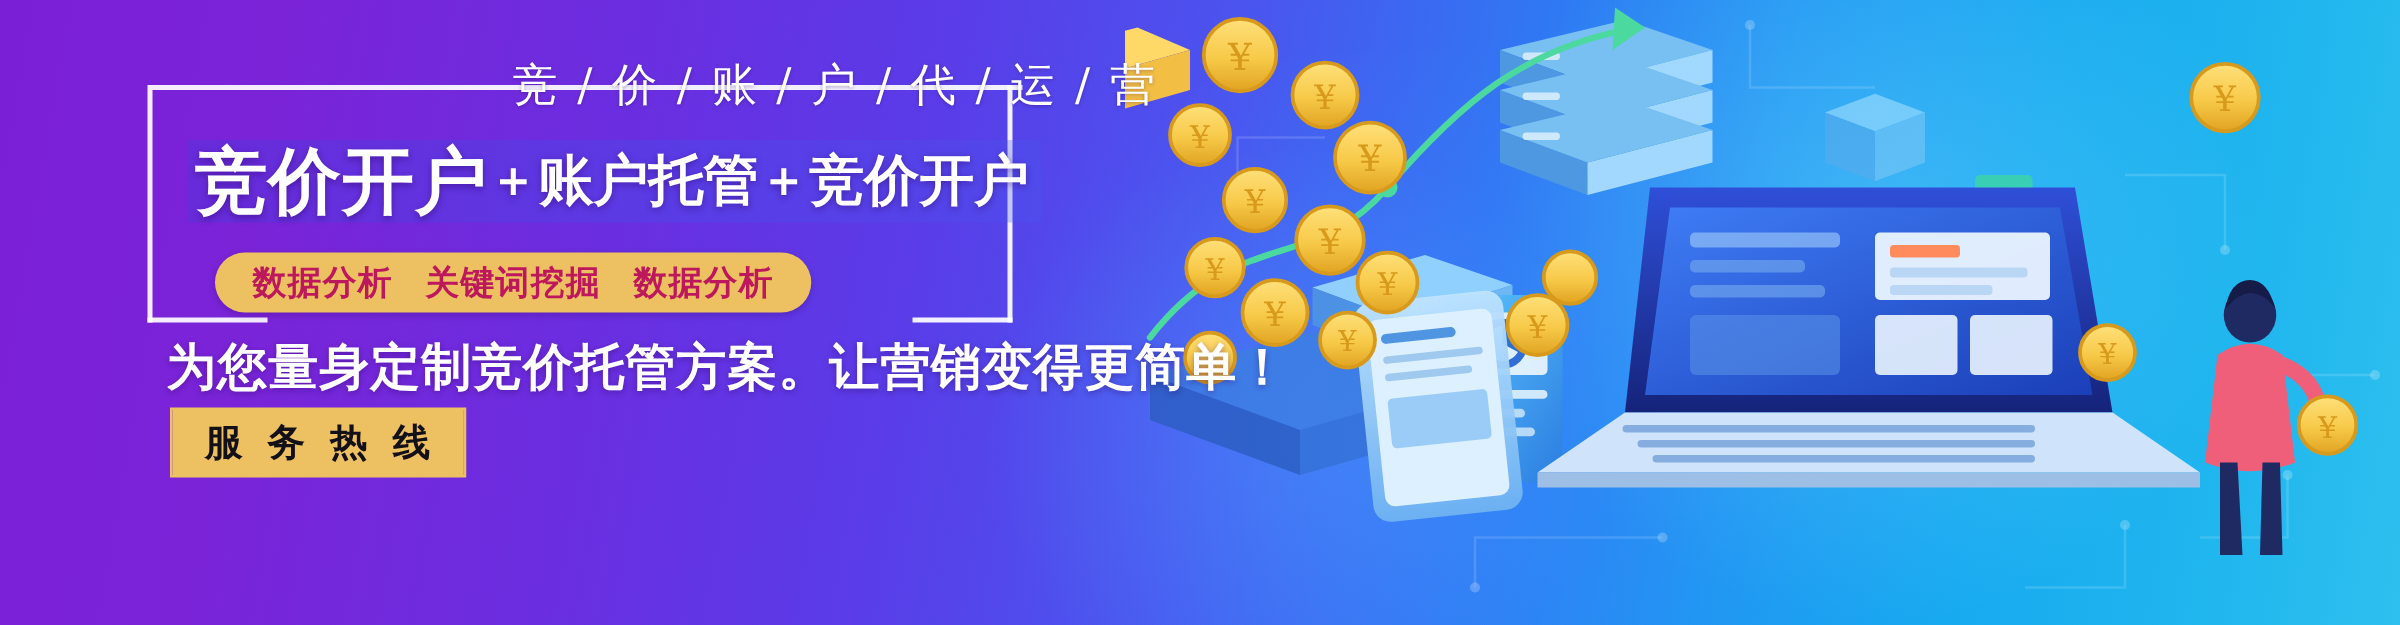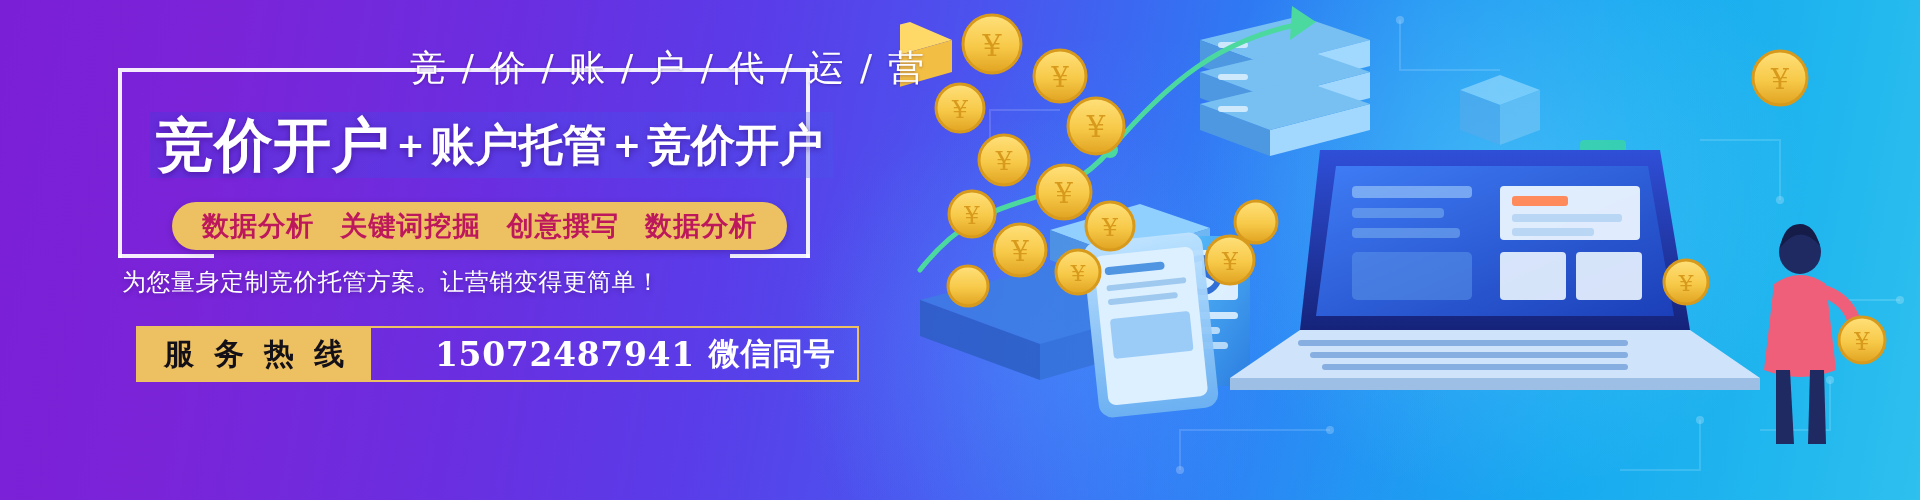--- a/index.html
+++ b/index.html
@@ -121,23 +121,23 @@
     font-size:27px;
     font-weight:700;
     color:#be185d;
     letter-spacing:.04em;
     white-space:nowrap;
   }
 
   
   .subtitle{
     position:absolute;
-    left:122px; top:266px;
-    font-size:24px;
-    font-weight:400;
+    left:133px; top:266px;
+    font-size:40px;
+    font-weight:700;
     color:#ffffff;
     letter-spacing:.02em;
     white-space:nowrap;
     text-shadow:0 2px 5px rgba(45,0,100,.4);
   }
 
   
   .hotline{
     position:absolute;
     left:136px; top:326px;
@@ -435,28 +435,23 @@
         <span class="hl-plus">+</span>
         <span class="hl-mid">账户托管</span>
         <span class="hl-plus">+</span>
         <span class="hl-mid">竞价开户</span>
       </div>
     </div>
 
     <div class="pill">
       <span class="pill-item">数据分析</span>
       <span class="pill-item">关键词挖掘</span>
-      <span class="pill-item">创意撰写</span>
       <span class="pill-item">数据分析</span>
     </div>
 
     <div class="subtitle">为您量身定制竞价托管方案。让营销变得更简单！</div>
 
     <div class="hotline">
       <div class="hotline-label">服 务 热 线</div>
-      <div class="hotline-value">
-        <span>15072487941</span>
-        <span class="wx">微信同号</span>
-      </div>
     </div>
 
   </div>
 </div>
 
 </body></html>

